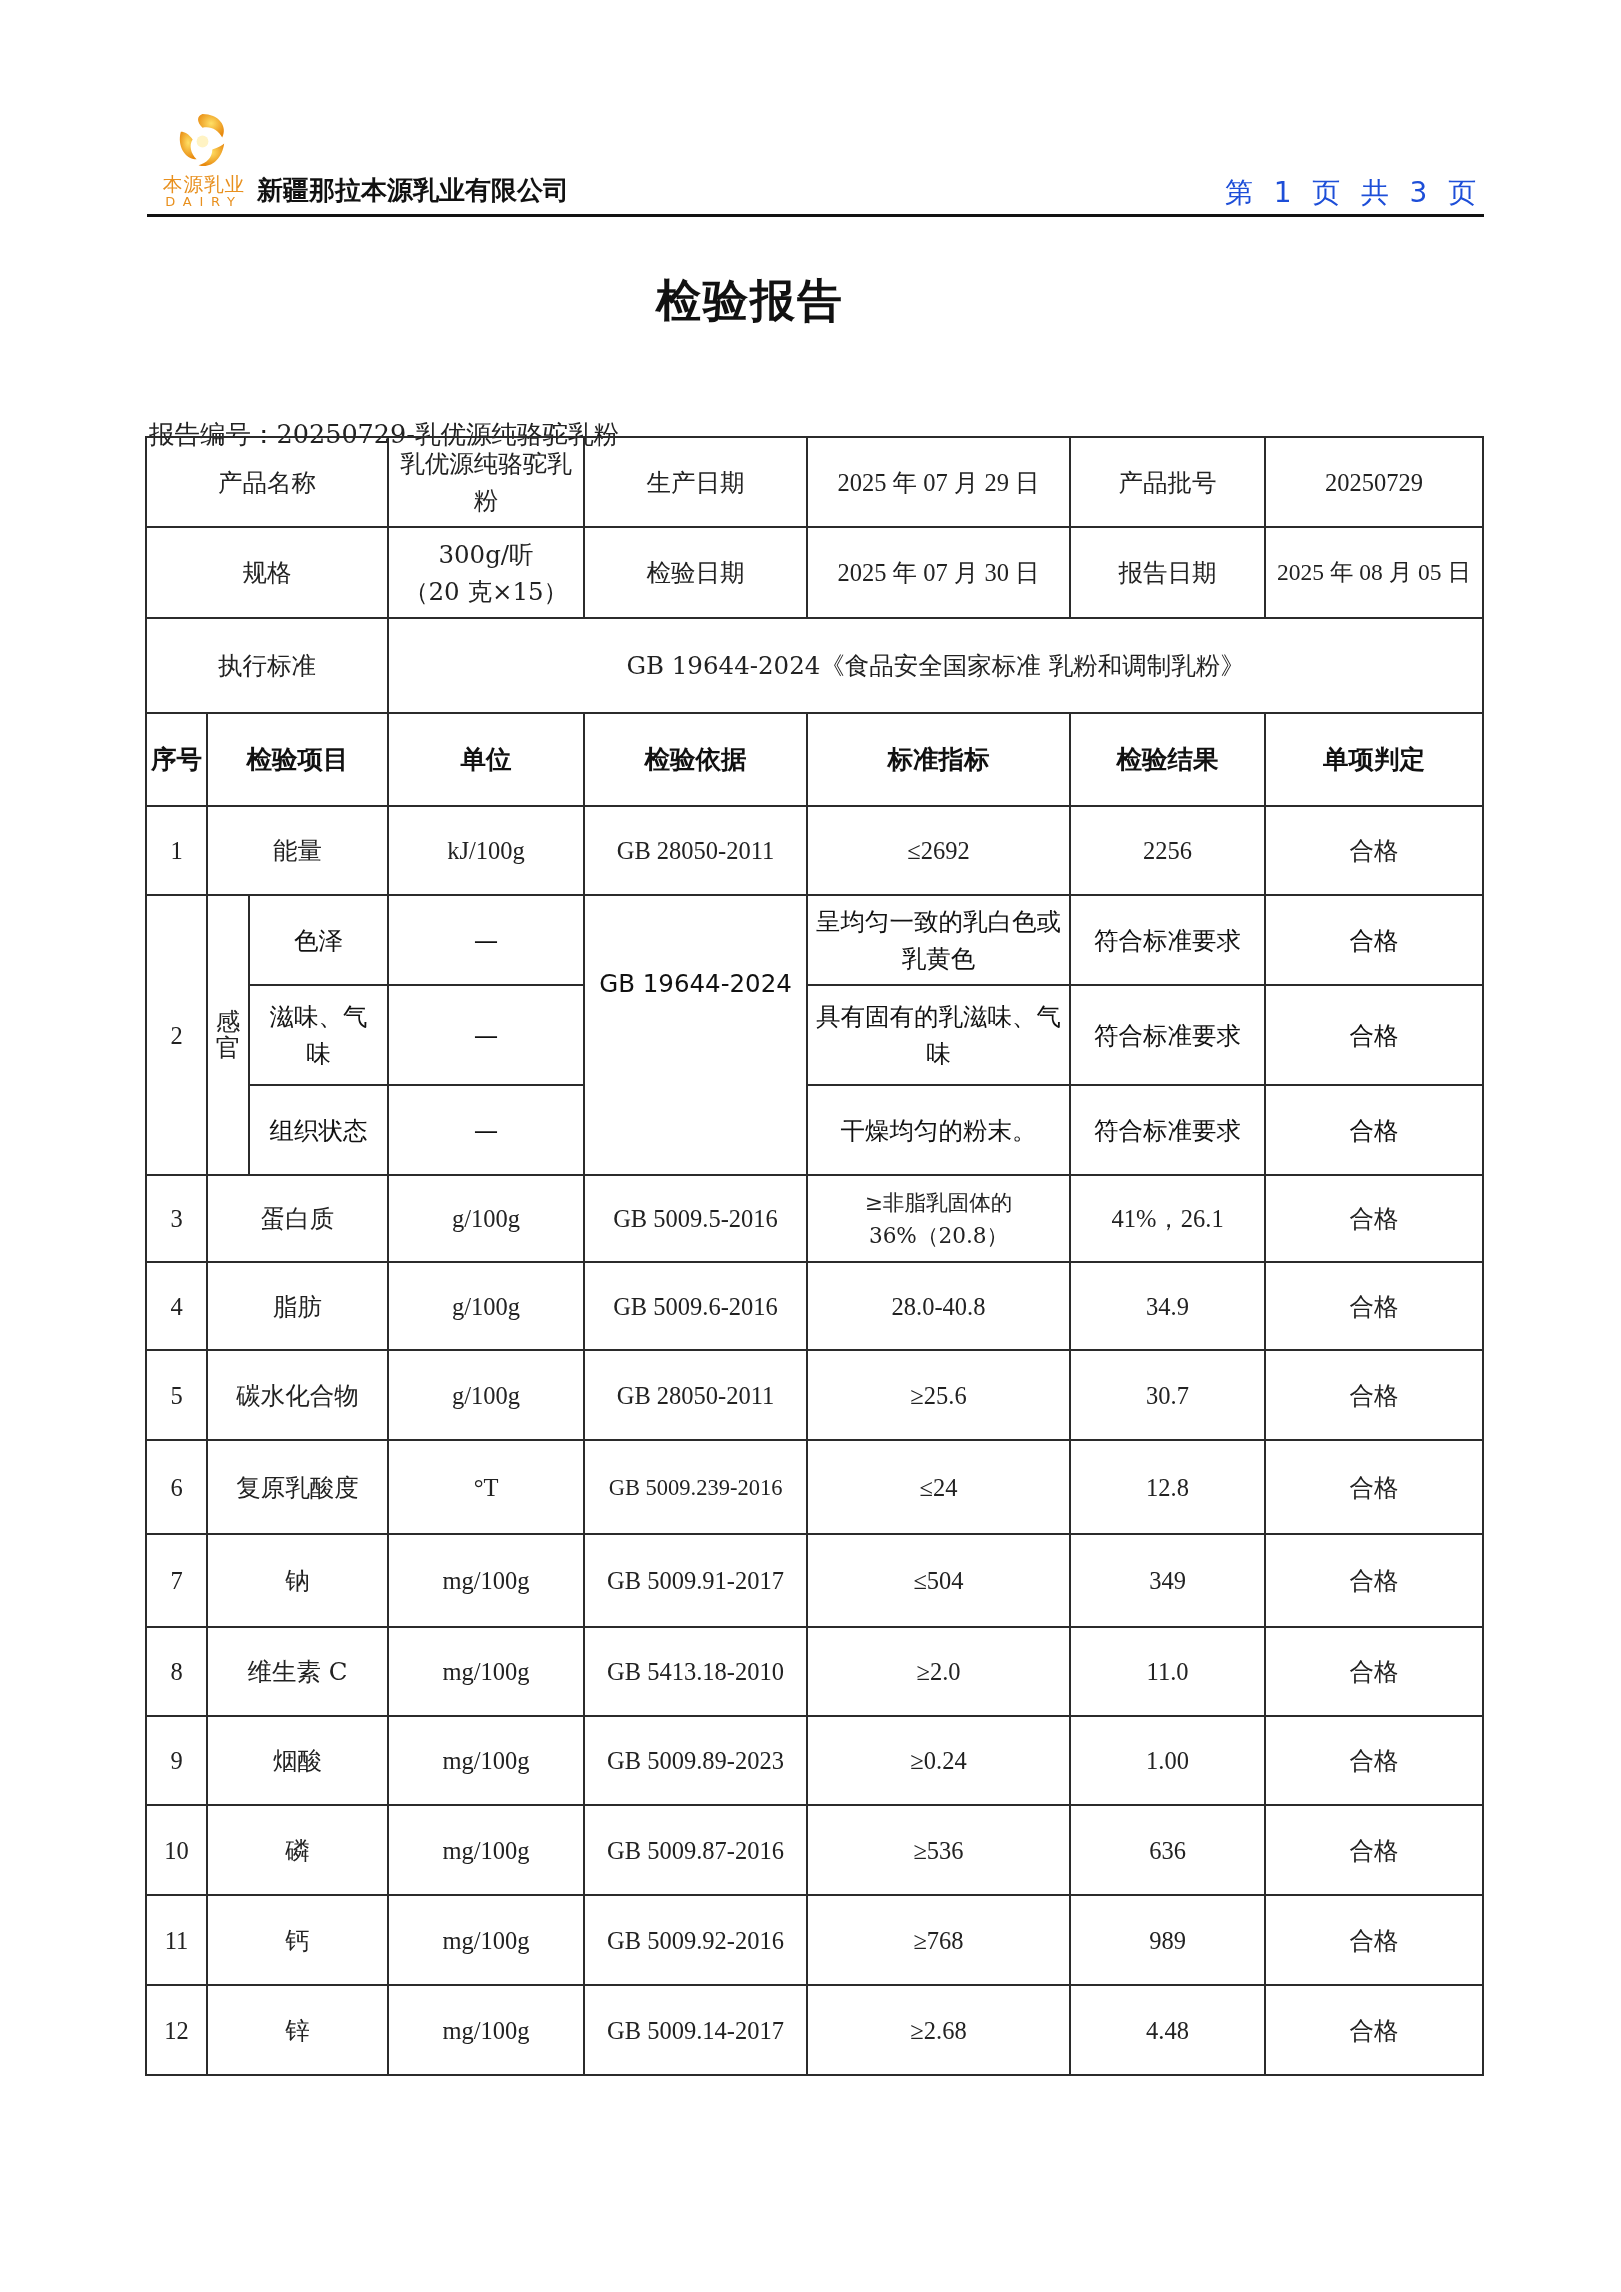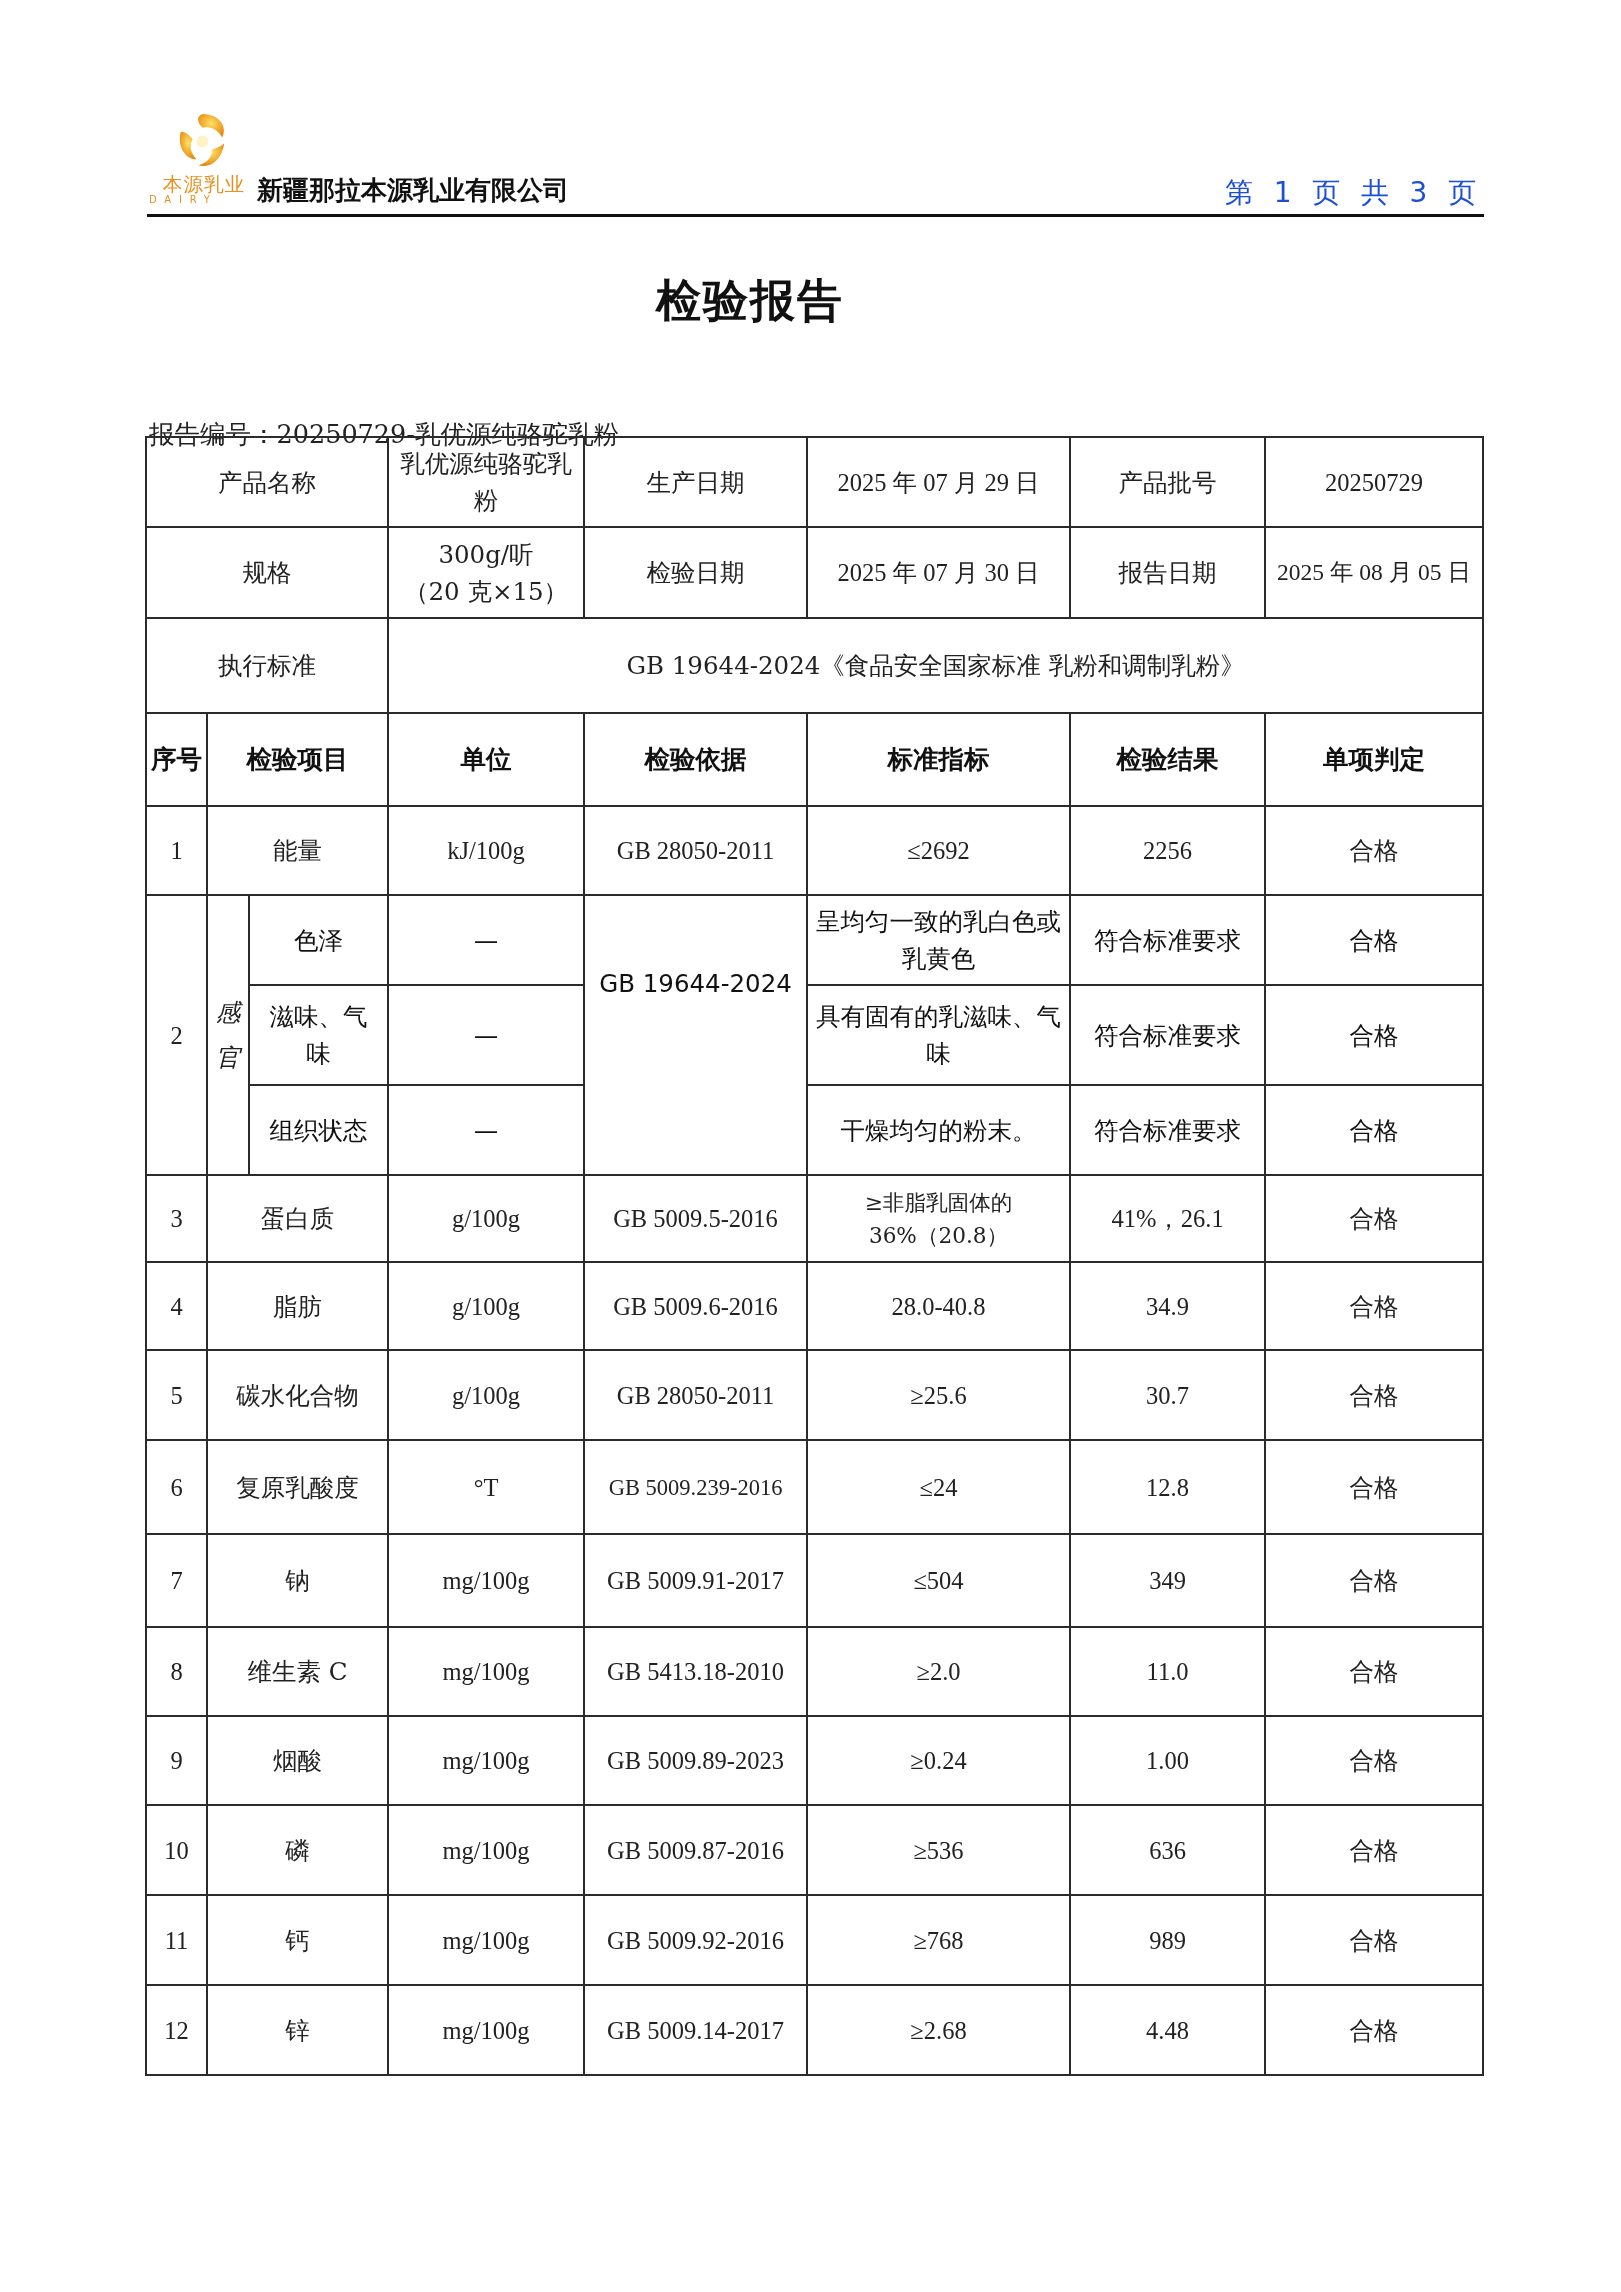--- a/index.html
+++ b/index.html
@@ -3,35 +3,35 @@
 <meta charset="utf-8">
 <style>
   html, body { margin: 0; padding: 0; background: #ffffff; }
   body { width: 1621px; height: 2293px; position: relative; overflow: hidden;
          font-family: "DejaVu Serif", "Liberation Serif", serif; color: #1a1a1a; }
   .abs { position: absolute; }
   .logo { left: 149px; top: 110px; width: 110px; height: 94px; }
   .logo-mark { position: absolute; left: 21.6px; top: 0; width: 63px; height: 63px; }
   .logo-cn { position: absolute; left: 0; top: 61px; width: 110px; text-align: center;
              font-family: "DejaVu Sans", sans-serif; font-size: 19.6px; color: #e8901e; letter-spacing: 1px; }
-  .logo-en { position: absolute; left: 0; top: 84px; width: 110px; 
-             font-family: "DejaVu Sans", sans-serif; font-size: 10px; color: #e8901e; letter-spacing: 7.8px; }
+  .logo-en { position: absolute; left: 0; top: 84px; width: 110px; text-align: center;
+             font-family: "DejaVu Sans", sans-serif; font-size: 13px; color: #e8901e; letter-spacing: 7.8px; }
   .company { left: 257px; top: 173px; font-family: "DejaVu Sans", sans-serif; font-size: 26px; font-weight: bold; color: #111; }
   .pageinfo { left: 1225px; top: 174px; font-family: "DejaVu Sans", sans-serif; font-size: 28px; color: #1d4ed8; letter-spacing: 1px; word-spacing: 9.8px; }
   .hrule { left: 147px; top: 214px; width: 1337px; height: 2.9px; background: #111; }
   .title { left: 0; width: 1500px; top: 271px; text-align: center; font-family: "DejaVu Sans", sans-serif;
            font-size: 45px; font-weight: bold; color: #111; letter-spacing: 2px; }
   .reportno { left: 149px; top: 397px; font-size: 25.5px; color: #222; margin-top: 20px; }
 
   table.rep { position: absolute; left: 145px; top: 436px; width: 1337px; border-collapse: collapse; table-layout: fixed; }
   table.rep td { border: 2px solid #2b2b2b; text-align: center; vertical-align: middle; padding: 0 2px;
                  font-size: 24.5px; line-height: 37px; color: #222; overflow: hidden; }
   table.rep td.hd { font-family: "DejaVu Sans", sans-serif; font-weight: bold; font-size: 25.5px; color: #111; }
   table.rep td.sans { font-family: "DejaVu Sans", sans-serif; font-size: 24.5px; color: #111; }
-  table.rep td.vert { line-height: 45px; font-style: italic; }
+  table.rep td.vert { line-height: 26px; }
   .vtext { display: inline-block; width: 27.4px; word-break: break-all; font-family: "DejaVu Sans", sans-serif; font-size: 24.5px; }
   .num { font-family: "Liberation Serif", serif; }
 </style>
 </head>
 <body>
 
 <div class="abs logo">
   <svg class="logo-mark" viewBox="0 0 64 64">
     <defs>
       <radialGradient id="g1" cx="50%" cy="40%" r="60%">

